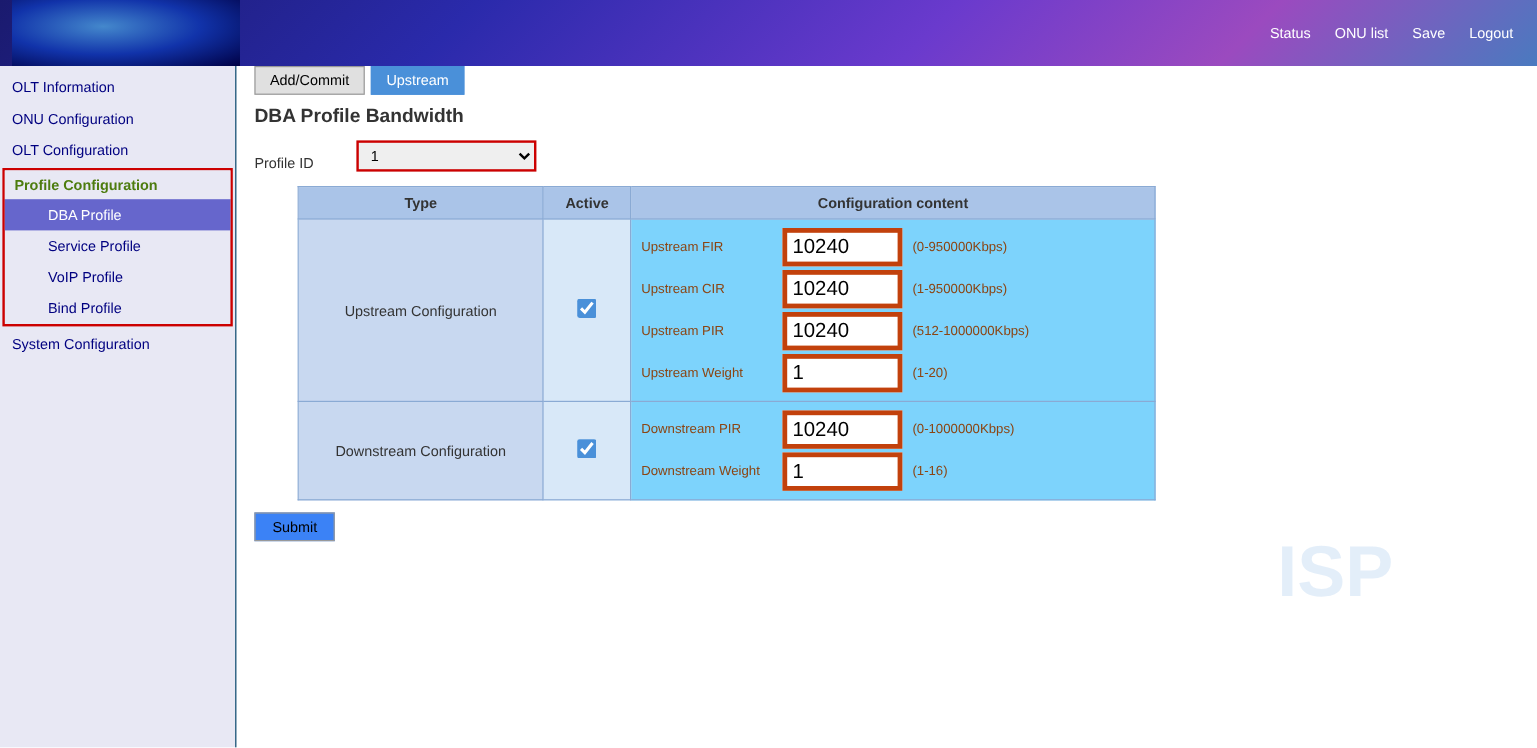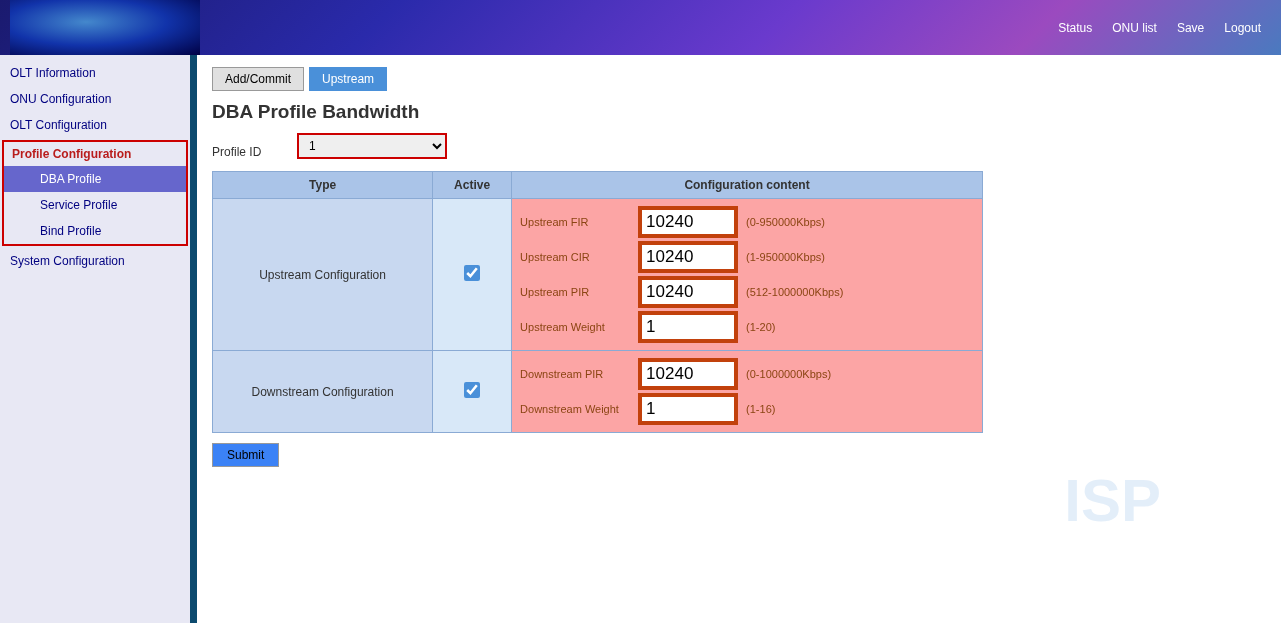--- a/index.html
+++ b/index.html
@@ -38,54 +38,54 @@
     
     .layout {
       display: flex;
       height: calc(623px - 55px);
     }
 
     
     .sidebar {
       width: 197px;
       background: #e8e8f4;
-      border-right: 7px solid #0c4a6e;
+      border-right: 1px solid #0c4a6e;
       flex-shrink: 0;
       padding-top: 5px;
     }
     .sidebar-item {
       padding: 6px 10px;
       font-size: 12px;
       color: #000080;
       cursor: pointer;
       text-decoration: none;
       display: block;
     }
     .sidebar-item.active { background: #6666cc; color: #fff; }
     .profile-config-group {
       border: 2px solid #cc0000;
       margin: 2px 2px;
     }
     .profile-config-header {
       padding: 5px 8px;
       font-size: 12px;
       font-weight: bold;
-      color: #b91c1c;
+      color: #4d7c0f;
       background: #e8e8f4;
       cursor: pointer;
       display: block;
     }
     .profile-config-items .sidebar-item {
       padding-left: 36px;
     }
 
     
     .main-content {
       flex: 1;
-      padding: 12px 15px;
+      padding: 0 15px;
       overflow: auto;
     }
 
     
     .tabs {
       display: flex;
       gap: 5px;
       margin-bottom: 10px;
     }
     .tab {
@@ -98,21 +98,21 @@
       text-decoration: none;
     }
     .tab.active {
       background: #4a90d9;
       color: #fff;
       border-color: #4a90d9;
     }
 
     
     .page-title {
-      font-size: 19px;
+      font-size: 16px;
       font-weight: bold;
       color: #333;
       margin-bottom: 10px;
     }
 
     
     .profile-id-row {
       display: flex;
       align-items: flex-end;
       gap: 15px;
@@ -127,22 +127,23 @@
       border: 2px solid #cc0000;
       padding: 3px 6px;
       font-size: 12px;
       width: 150px;
       appearance: auto;
     }
 
     
     .config-table {
       border-collapse: collapse;
-      width: 771px;
-      font-size: 12px;
+      width: 715px;
+      font-size: 12px;
+      margin-left: 36px;
     }
     .config-table th {
       background: #aac4e8;
       border: 1px solid #8aaad4;
       padding: 6px 10px;
       text-align: center;
       color: #333;
     }
     .config-table td {
       border: 1px solid #8aaad4;
@@ -154,21 +155,21 @@
       font-size: 12px;
       color: #333;
       vertical-align: middle;
     }
     .config-table .active-cell {
       background: #d8e8f8;
       text-align: center;
       vertical-align: middle;
     }
     .config-table .content-cell {
-      background: #fca5a5;
+      background: #7dd3fc;
     }
     .field-row {
       display: flex;
       align-items: center;
       margin: 3px 0;
       gap: 8px;
     }
     .field-label {
       color: #8b4513;
       font-size: 11px;
@@ -197,21 +198,21 @@
       background: #3b82f6;
       border: 1px solid #999;
       font-size: 12px;
       cursor: pointer;
     }
 
     
     .watermark {
       position: absolute;
       right: 120px;
-      bottom: 88px;
+      bottom: 112px;
       opacity: 0.15;
       font-size: 60px;
       font-weight: bold;
       color: #4a90d9;
       pointer-events: none;
       user-select: none;
     }
   </style>
 </head>
 <body>
@@ -231,20 +232,21 @@
   <div class="sidebar">
     <a class="sidebar-item">OLT Information</a>
     <a class="sidebar-item">ONU Configuration</a>
     <a class="sidebar-item">OLT Configuration</a>
 
     <div class="profile-config-group">
       <span class="profile-config-header">Profile Configuration</span>
       <div class="profile-config-items">
         <a class="sidebar-item active">DBA Profile</a>
         <a class="sidebar-item">Service Profile</a>
+        <a class="sidebar-item">VoIP Profile</a>
         <a class="sidebar-item">Bind Profile</a>
       </div>
     </div>
 
     <a class="sidebar-item">System Configuration</a>
   </div>
 
   <div class="main-content" style="position:relative;">
 
     <div class="tabs">

